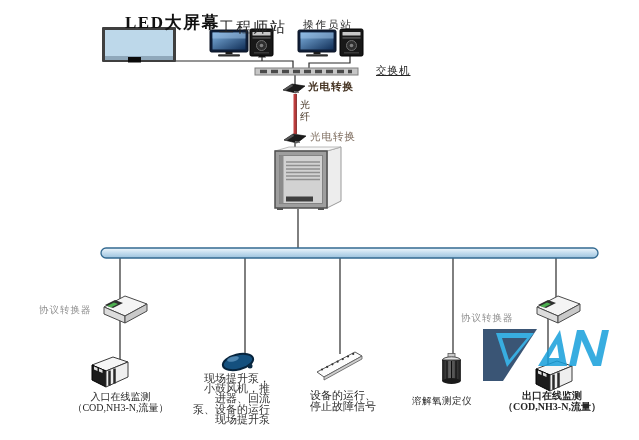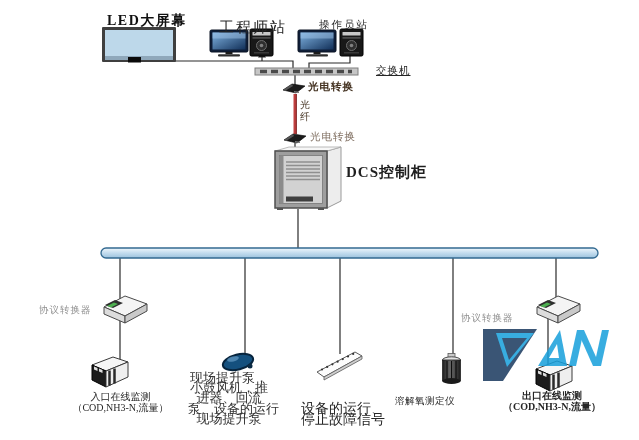--- a/index.html
+++ b/index.html
@@ -1,34 +1,34 @@
 <!DOCTYPE html>
 <html><head>
 <meta charset="utf-8">
 <style>
   html,body{margin:0;padding:0;background:#fff;}
   #stage{position:relative;width:639px;height:440px;background:#ffffff;overflow:hidden;
          font-family:"Liberation Serif","DejaVu Serif",serif;}
   #diagram-svg{position:absolute;left:0;top:0;z-index:1;}
   .lbl{position:absolute;z-index:2;color:#262626;white-space:nowrap;line-height:1.15;}
-  .lbl-led{left:107px;top:13px;font-size:14px;font-weight:bold;letter-spacing:1.5px;color:#111;}
+  .lbl-led{left:125px;top:13px;font-size:17px;font-weight:bold;letter-spacing:1.5px;color:#111;}
   .lbl-eng{left:219px;top:19px;font-size:15px;letter-spacing:2px;font-family:Liberation Serif, serif;}
-  .lbl-op{left:303px;top:19px;font-size:10.5px;letter-spacing:2px;margin-left:16px;}
+  .lbl-op{left:303px;top:19px;font-size:10.5px;letter-spacing:2px;}
   .lbl-switch{left:376px;top:65px;font-size:10.5px;letter-spacing:1px;text-decoration:underline;}
   .lbl-opt1{left:308px;top:81px;font-size:10.5px;font-weight:bold;color:#42301f;letter-spacing:1px;}
   .lbl-fiber{left:300px;top:99px;font-size:10px;color:#42301f;line-height:11.5px;}
   .lbl-fiber span{display:block;}
   .lbl-opt2{left:310px;top:131px;font-size:10.5px;color:#7d6c5e;letter-spacing:1px;}
   .lbl-dcs{left:346px;top:164px;font-size:15px;font-weight:600;color:#1f1f1f;letter-spacing:1px;}
   .lbl-conv1{left:39px;top:305px;font-size:9.5px;color:#909090;letter-spacing:1px;}
   .lbl-conv2{left:461px;top:313px;font-size:9.5px;color:#909090;letter-spacing:1px;}
   .lbl-inlet{left:58px;top:391px;width:125px;text-align:center;font-size:10px;font-weight:normal;line-height:11px;}
-  .lbl-pump{left:188px;top:373px;width:82px;text-align:center;font-size:13px;color:#333;line-height:10.2px;}
-  .lbl-strip{left:301px;top:403px;width:84px;text-align:center;font-size:14px;line-height:11px;}
-  .lbl-cyl{left:395px;top:396px;font-size:9.5px;letter-spacing:0.5px;}
+  .lbl-pump{left:188px;top:373px;width:82px;text-align:right;font-size:11px;color:#333;line-height:10.2px;}
+  .lbl-strip{left:301px;top:390px;width:84px;text-align:center;font-size:11px;line-height:11px;}
+  .lbl-cyl{left:412px;top:396px;font-size:9.5px;letter-spacing:0.5px;}
   .lbl-outlet{left:492px;top:390px;width:120px;text-align:center;font-size:10px;font-weight:bold;line-height:11px;}
   .block-line{display:block;}
   #watermark-text{position:absolute;left:459px;top:377px;z-index:3;opacity:0.86;
       font-family:"Liberation Sans","DejaVu Sans",sans-serif;font-weight:bold;
       font-size:37px;line-height:1;white-space:nowrap;
       text-shadow:-2px -2px 0 #fff,2px -2px 0 #fff,-2px 2px 0 #fff,2px 2px 0 #fff,0 0 3px #fff;}
   .wm-blue{color:#18a0dc;}
   .wm-red{color:#e8481e;}
 </style>
 </head>
@@ -233,21 +233,20 @@
   <div class="lbl lbl-led">LED大屏幕</div>
   <div class="lbl lbl-eng">工程师站</div>
   <div class="lbl lbl-op">操作员站</div>
   <div class="lbl lbl-switch">交换机</div>
   <div class="lbl lbl-opt1">光电转换</div>
   <div class="lbl lbl-fiber">
     <span>光</span>
     <span>纤</span>
   </div>
   <div class="lbl lbl-opt2">光电转换</div>
-  <div class="lbl lbl-dcs">DCS控制柜</div>
 
   <div class="lbl lbl-conv1">协议转换器</div>
   <div class="lbl lbl-inlet">
     <span class="block-line">入口在线监测</span>
     <span class="block-line">（COD,NH3-N,流量）</span>
   </div>
   <div class="lbl lbl-pump">
     <span class="block-line">现场提升泵，</span>
     <span class="block-line">小鼓风机，推</span>
     <span class="block-line">进器、回流</span>

